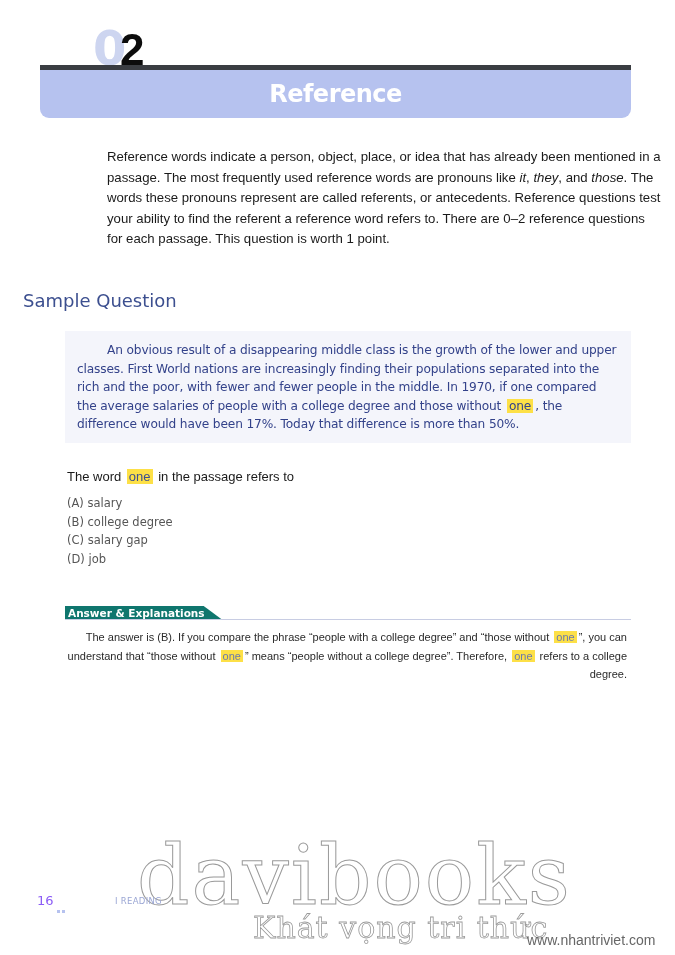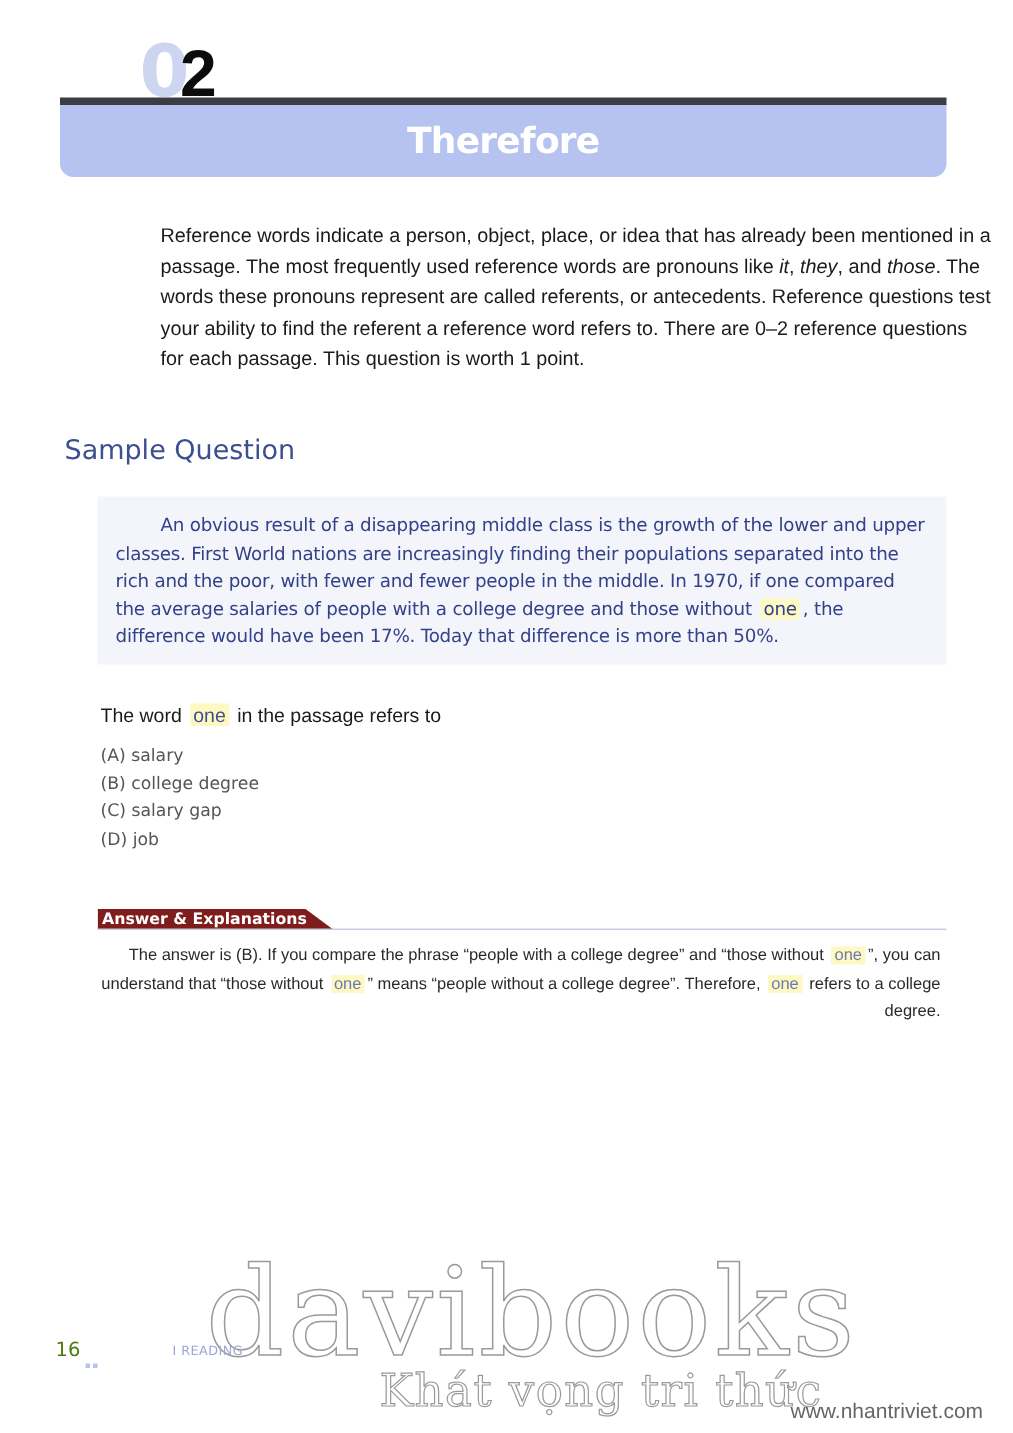--- a/index.html
+++ b/index.html
@@ -36,60 +36,60 @@
       letter-spacing: -0.5px; margin-left: 0px;
     }
 
     
     .intro {
       left: 67px; top: 147px; width: 555px; font-size: 13.2px; line-height: 20.5px; color: #1a1a1a; margin-left: 40px;
     }
 
     
     .sample-heading {
-      left: 43px; top: 290px; font-size: 18px; color: #3c4f8f; font-family: "DejaVu Sans", sans-serif;
+      left: 23px; top: 290px; font-size: 18px; color: #3c4f8f; font-family: "DejaVu Sans", sans-serif;
     }
     .passage-box {
       left: 65px; top: 331px; width: 566px; height: 112px; background: #f4f5fb;
     }
     .passage {
       left: 77px; top: 341px; width: 540px; font-size: 12.2px; line-height: 18.6px; color: #33428a;
       font-family: "DejaVu Sans", sans-serif; text-indent: 30px; letter-spacing: -0.15px;
     }
     .hl {
-      background: #fef9c3; padding: 0 2px; margin: 0 2px;
+      background: #fde047; padding: 0 2px; margin: 0 2px;
     }
     .question {
       left: 67px; top: 469px; font-size: 13px; color: #1a1a1a;
     }
     .question .hl { color: #3c4f8f; }
     .options {
       left: 67px; top: 494px; font-size: 11.5px; line-height: 18.5px; color: #555;
       font-family: "DejaVu Sans", sans-serif;
     }
     .options div { white-space: nowrap; }
 
     
     .ans-tab {
-      left: 65px; top: 606px; height: 14px; padding: 0 18px 0 3px; background: #7f1d1d;
+      left: 65px; top: 606px; height: 14px; padding: 0 18px 0 3px; background: #0f766e;
       clip-path: polygon(0 0, 88% 0, 100% 100%, 0 100%);
       font-size: 10.5px; font-weight: bold; color: #ffffff; line-height: 14px;
       font-family: "DejaVu Sans", sans-serif;
     }
     .ans-rule {
       left: 65px; top: 619px; width: 566px; height: 1px; background: #c8cde3;
     }
     .answer {
       left: 67px; top: 628px; width: 560px; font-size: 11px; line-height: 18.5px; color: #2a2a2a; text-align: right;
     }
     .answer .hl { color: #6b79ad; }
 
     
     .page-num {
-      left: 37px; top: 893px; font-size: 13px; color: #4d7c0f; font-family: "DejaVu Sans", sans-serif;
+      left: 37px; top: 893px; font-size: 13px; color: #8b5cf6; font-family: "DejaVu Sans", sans-serif;
     }
     .page-dots { left: 57px; top: 899px; width: 14px; height: 3px; }
     .page-dots i { display: inline-block; width: 3px; height: 3px; background: #b6c2ef; margin-right: 2px; }
     .section-label {
       left: 76px; top: 896px; font-size: 8.5px; color: #9aa6d4; letter-spacing: 0.3px;
       font-family: "DejaVu Sans", sans-serif;
       padding-left: 39px;
     }
     .url {
       left: 527px; top: 932px; font-size: 14px; color: #666; font-family: Liberation Sans, sans-serif;
@@ -106,21 +106,21 @@
     }
   </style>
 </head>
 <body>
 
 <div class="abs type-label">TYPE</div>
 <div class="abs type-num-0">0</div>
 <div class="abs type-num-2">2</div>
 <div class="abs title-rule"></div>
 <div class="abs title-band">
-  <span>Therefore</span>
+  <span>Reference</span>
 </div>
 
 <div class="abs intro" id="intro"><span>Reference words indicate a person, object, place, or idea that has already been mentioned in a passage. The most frequently used reference words are pronouns like </span><em>it</em><span>, </span><em>they</em><span>, and </span><em>those</em><span>. The words these pronouns represent are called referents, or antecedents. Reference questions test your ability to find the referent a reference word refers to. There are 0–2 reference questions for each passage. This question is worth 1 point.</span></div>
 
 <div class="abs sample-heading">Sample Question</div>
 <div class="abs passage-box"></div>
 <div class="abs passage"><span>An obvious result of a disappearing middle class is the growth of the lower and upper classes. First World nations are increasingly finding their populations separated into the rich and the poor, with fewer and fewer people in the middle. In 1970, if one compared the average salaries of people with a college degree and those without</span> <span class="hl">one</span><span>, the difference would have been 17%. Today that difference is more than 50%.</span></div>
 
 <div class="abs question"><span>The word</span> <span class="hl">one</span> <span>in the passage refers to</span></div>
 

